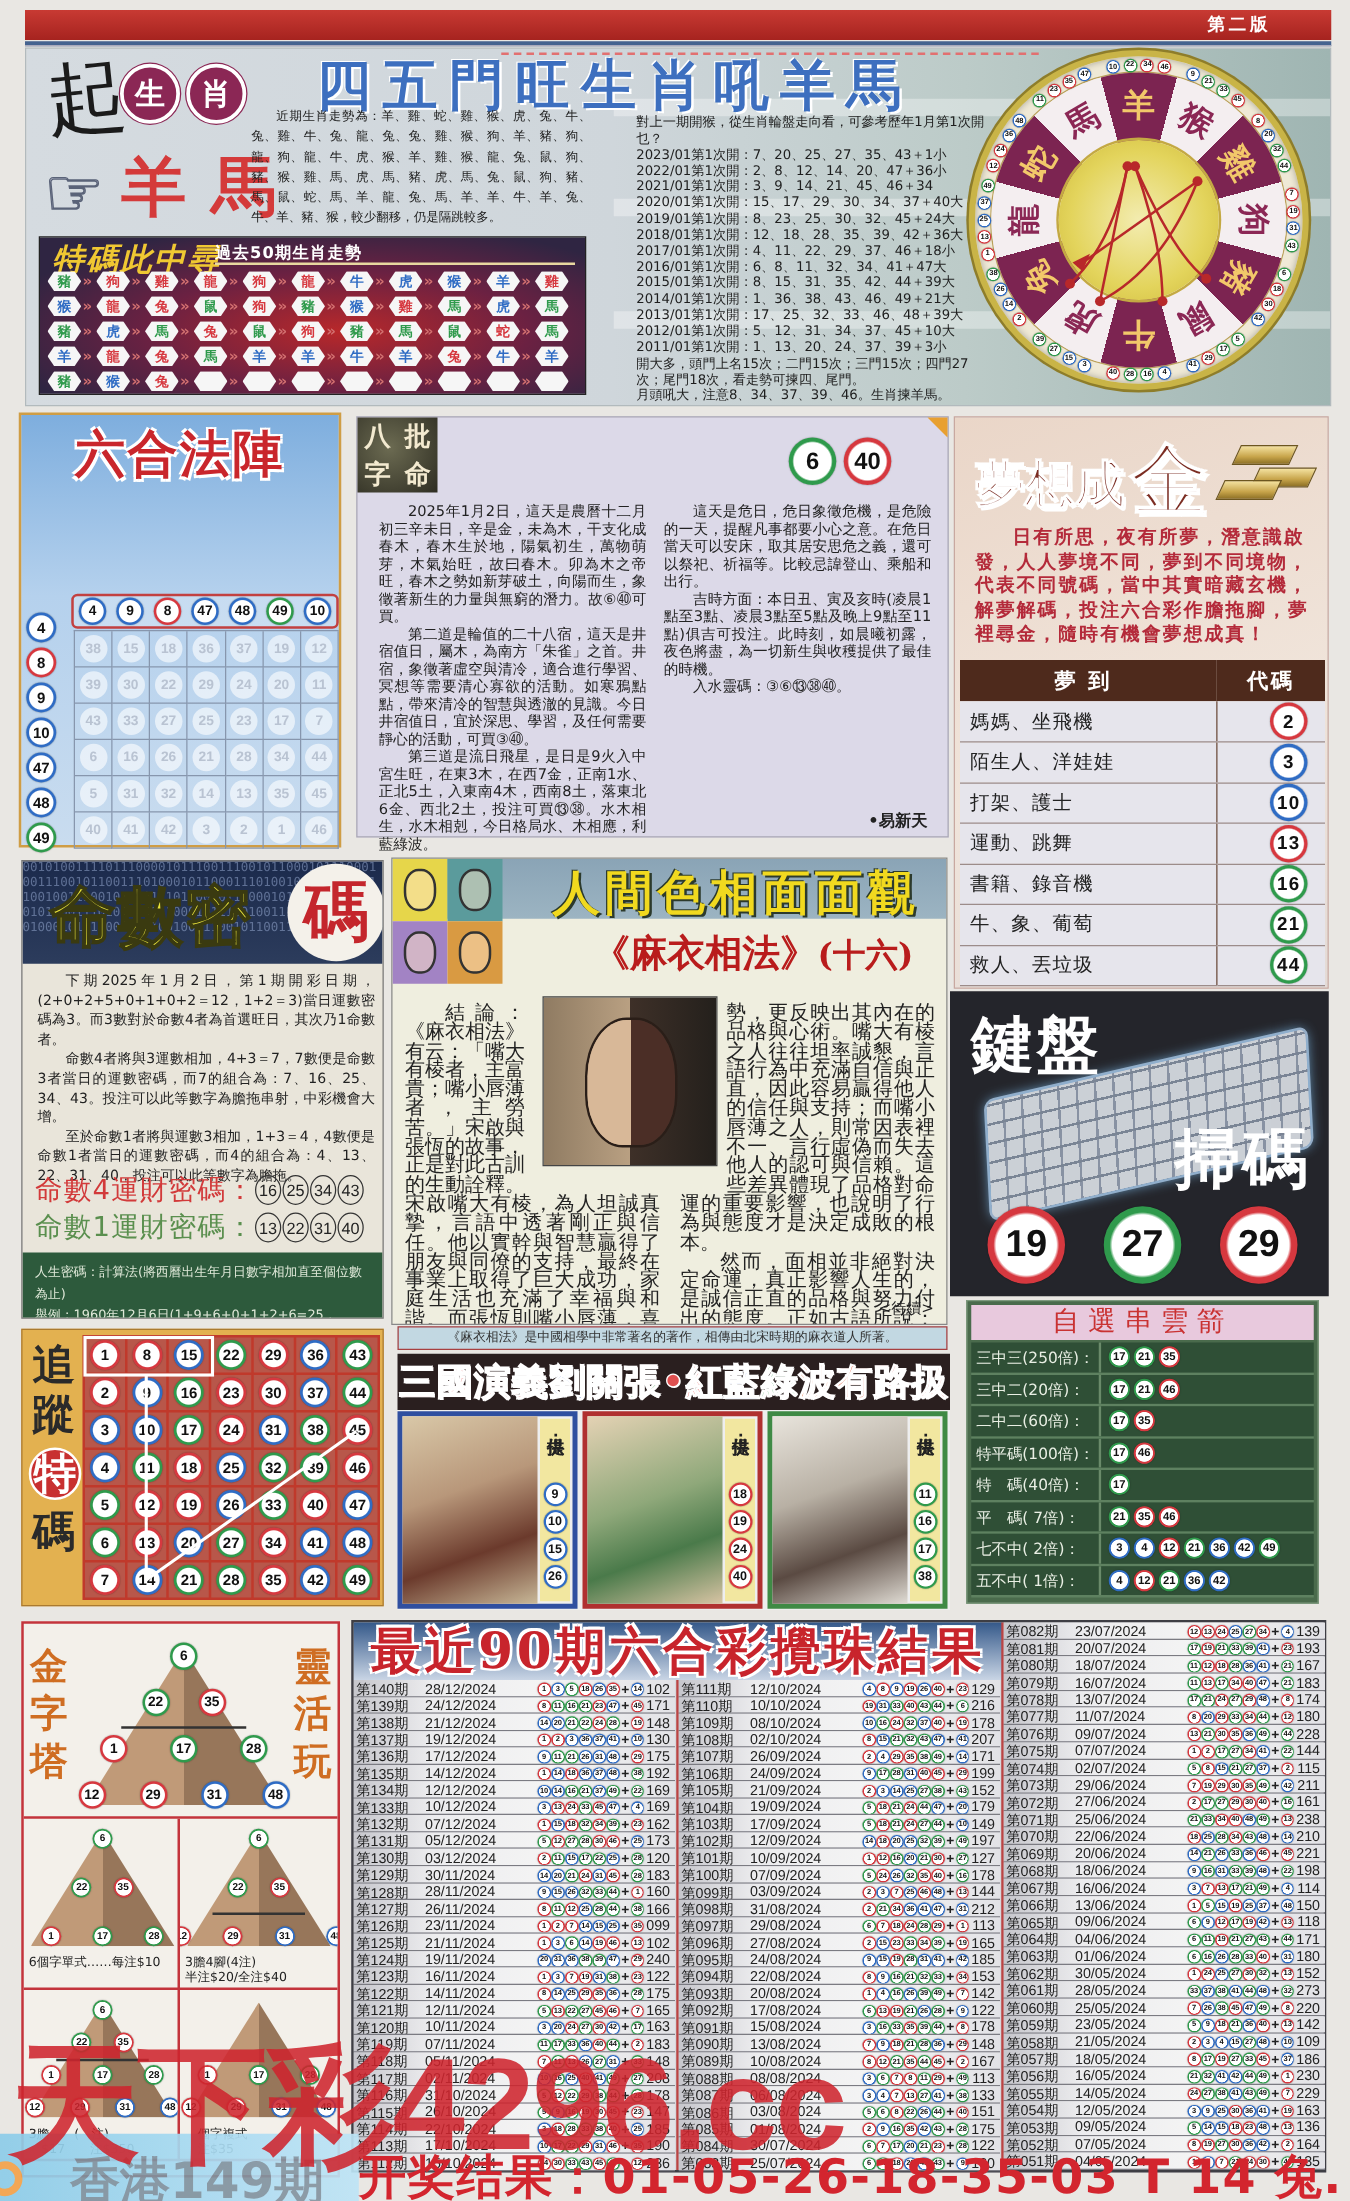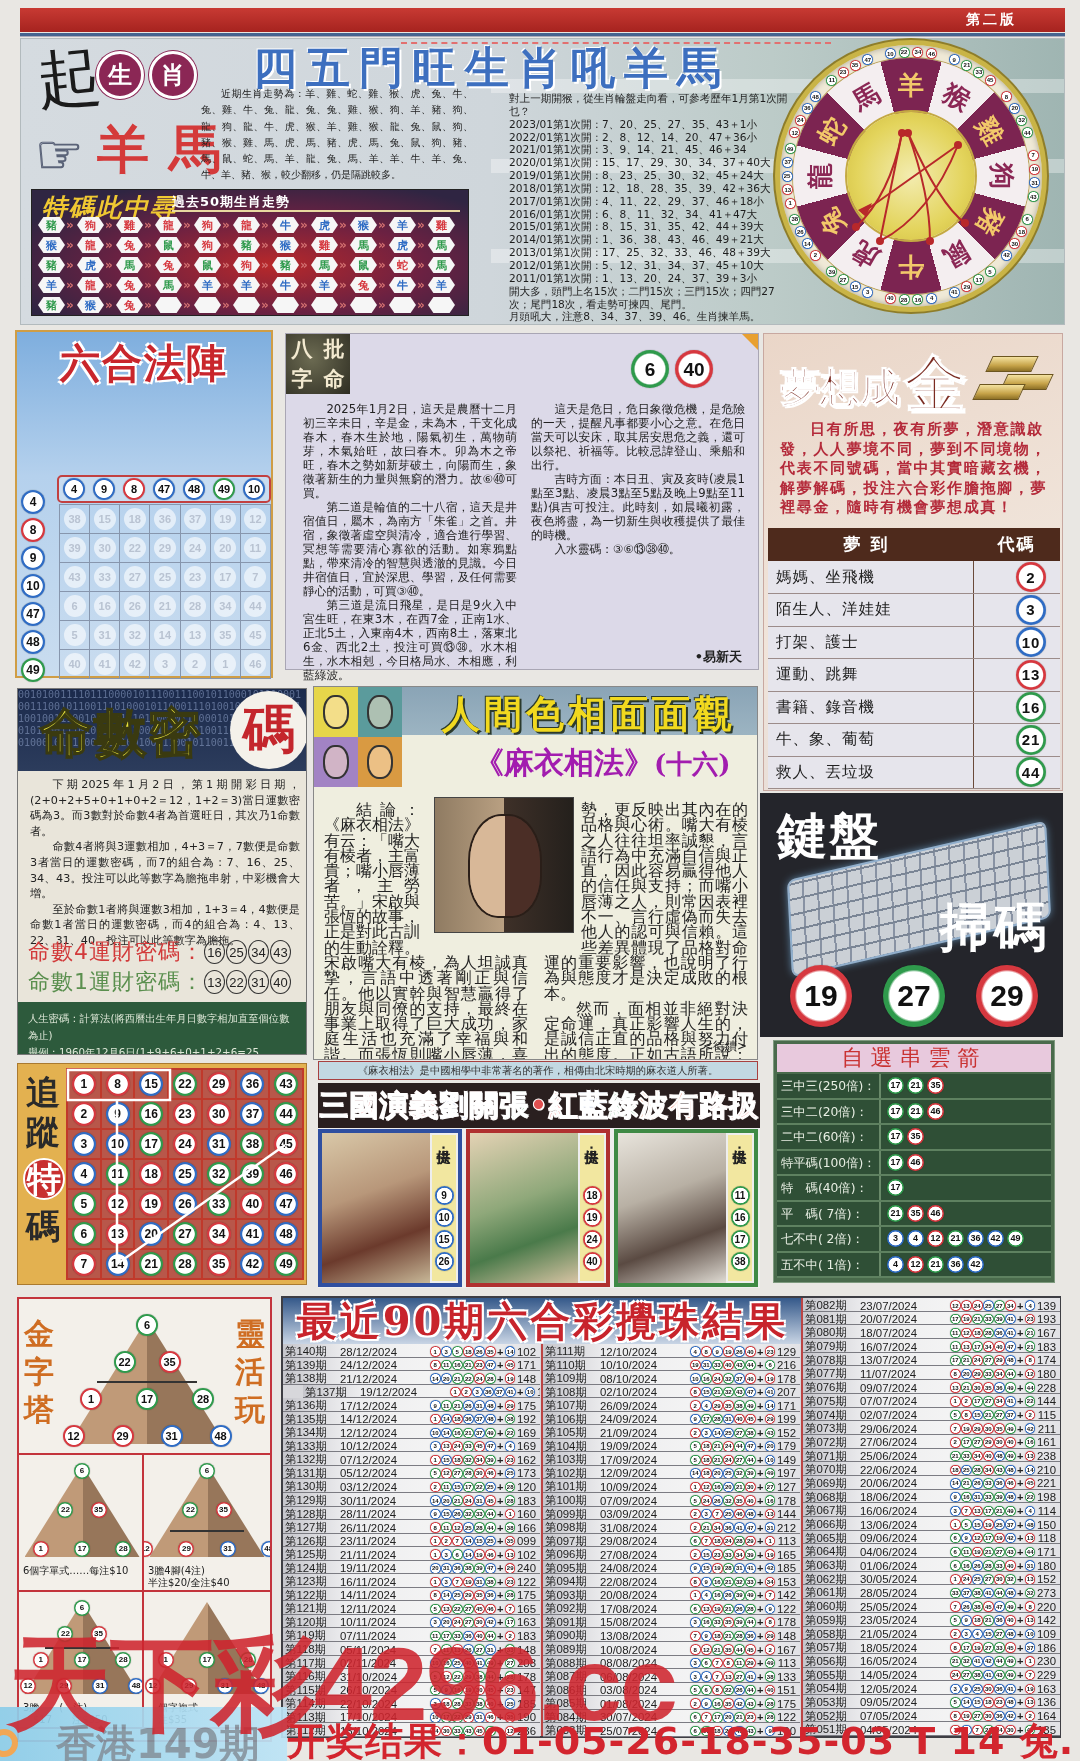--- a/index.html
+++ b/index.html
@@ -81,21 +81,21 @@
 .msline{position:absolute;left:10px;display:flex;align-items:center;font-size:22px;white-space:nowrap}
 .circ{display:inline-flex;width:21px;height:24px;border:1.5px solid #333;border-radius:50%;align-items:center;justify-content:center;font-size:13px;color:#222;margin-right:1px;font-family:"Liberation Sans",sans-serif}
 #ms-foot{position:absolute;left:0;top:313px;width:100%;height:54px;background:#2d5a3c;color:#dfe8d8;font-size:10.3px;line-height:17px;padding:8px 10px}
 
 
 #face{left:313px;top:686px;width:445px;height:374px;background:#efeedf;border:1px solid #888;overflow:hidden}
 #face .hbar{position:absolute;left:0;top:0;width:100%;height:48px;background:linear-gradient(#8aa4b6,#9cb4c2)}
 #face .ttl{position:absolute;left:128px;top:2px;font-size:38px;font-weight:bold;color:#f1d91f;letter-spacing:4px;text-shadow:2px 2px 0 #2c3a2c,-1px -1px 0 #2c3a2c;font-family:"DejaVu Serif",serif}
 .facetile{position:absolute;width:44px;height:50px;overflow:hidden}
 .facetile i{position:absolute;left:9px;top:8px;width:26px;height:34px;border-radius:45%;border:2px solid #333;background:rgba(255,230,200,.5)}
-#face .sub{position:absolute;left:160px;top:56px;font-size:30px;font-weight:bold;color:#a21caf;font-family:"DejaVu Serif",serif}
+#face .sub{position:absolute;left:160px;top:56px;font-size:30px;font-weight:bold;color:#b91c1c;font-family:"DejaVu Serif",serif}
 #face .sub small{font-size:26px;font-weight:bold}
 #face-img{position:absolute;left:120px;top:110px;width:140px;height:136px;background:linear-gradient(90deg,#8f7b62 0,#b9a082 50%,#3e3028 50%,#24201c 100%);border:1px solid #444}
 #face-img i{position:absolute;left:35px;top:18px;width:70px;height:100px;border-radius:45% 45% 40% 40%;background:linear-gradient(90deg,#d8b898 50%,#4b2e26 50%);box-shadow:0 0 0 2px #2a1e18}
 .fcol{position:absolute;top:115px;width:204px;font-size:16px;line-height:15.3px;text-align:justify}
 .fcol p{text-indent:2em}
 .fcol p.cont{text-indent:0}
 #face .tbc{position:absolute;right:10px;bottom:4px;font-size:12px}
 #mayi{left:318px;top:1061px;width:440px;height:19px;background:#c2d8e2;border:1px solid #a84040;font-size:10.3px;line-height:17px;text-align:center;color:#333}
 
 
@@ -1201,21 +1201,21 @@
             <span class="ball" style="width: 10.5px; height: 10.5px; font-size: 6px; --c: #2f6cc4;">20</span>
             <span class="ball" style="width: 10.5px; height: 10.5px; font-size: 6px; --c: #2f9a4c;">21</span>
             <span class="ball" style="width: 10.5px; height: 10.5px; font-size: 6px; --c: #2f9a4c;">22</span>
             <span class="ball" style="width: 10.5px; height: 10.5px; font-size: 6px; --c: #d6383f;">24</span>
             <span class="ball" style="width: 10.5px; height: 10.5px; font-size: 6px; --c: #2f9a4c;">28</span>
             <span class="plus">+</span>
             <span class="ball" style="width: 10.5px; height: 10.5px; font-size: 6px; --c: #d6383f;">19</span>
           </span>
           <span class="sum">148</span>
         </div>
-        <div class="rrow" style="height: 13.55px; margin-left: 20px;">
+        <div class="rrow" style="height: 13.55px;">
           <span class="pd">第137期</span>
           <span>19/12/2024</span>
           <span class="nums">
             <span class="ball" style="width: 10.5px; height: 10.5px; font-size: 6px; --c: #d6383f;">1</span>
             <span class="ball" style="width: 10.5px; height: 10.5px; font-size: 6px; --c: #d6383f;">2</span>
             <span class="ball" style="width: 10.5px; height: 10.5px; font-size: 6px; --c: #2f6cc4;">3</span>
             <span class="ball" style="width: 10.5px; height: 10.5px; font-size: 6px; --c: #2f6cc4;">36</span>
             <span class="ball" style="width: 10.5px; height: 10.5px; font-size: 6px; --c: #2f6cc4;">37</span>
             <span class="ball" style="width: 10.5px; height: 10.5px; font-size: 6px; --c: #2f6cc4;">41</span>
             <span class="plus">+</span>

